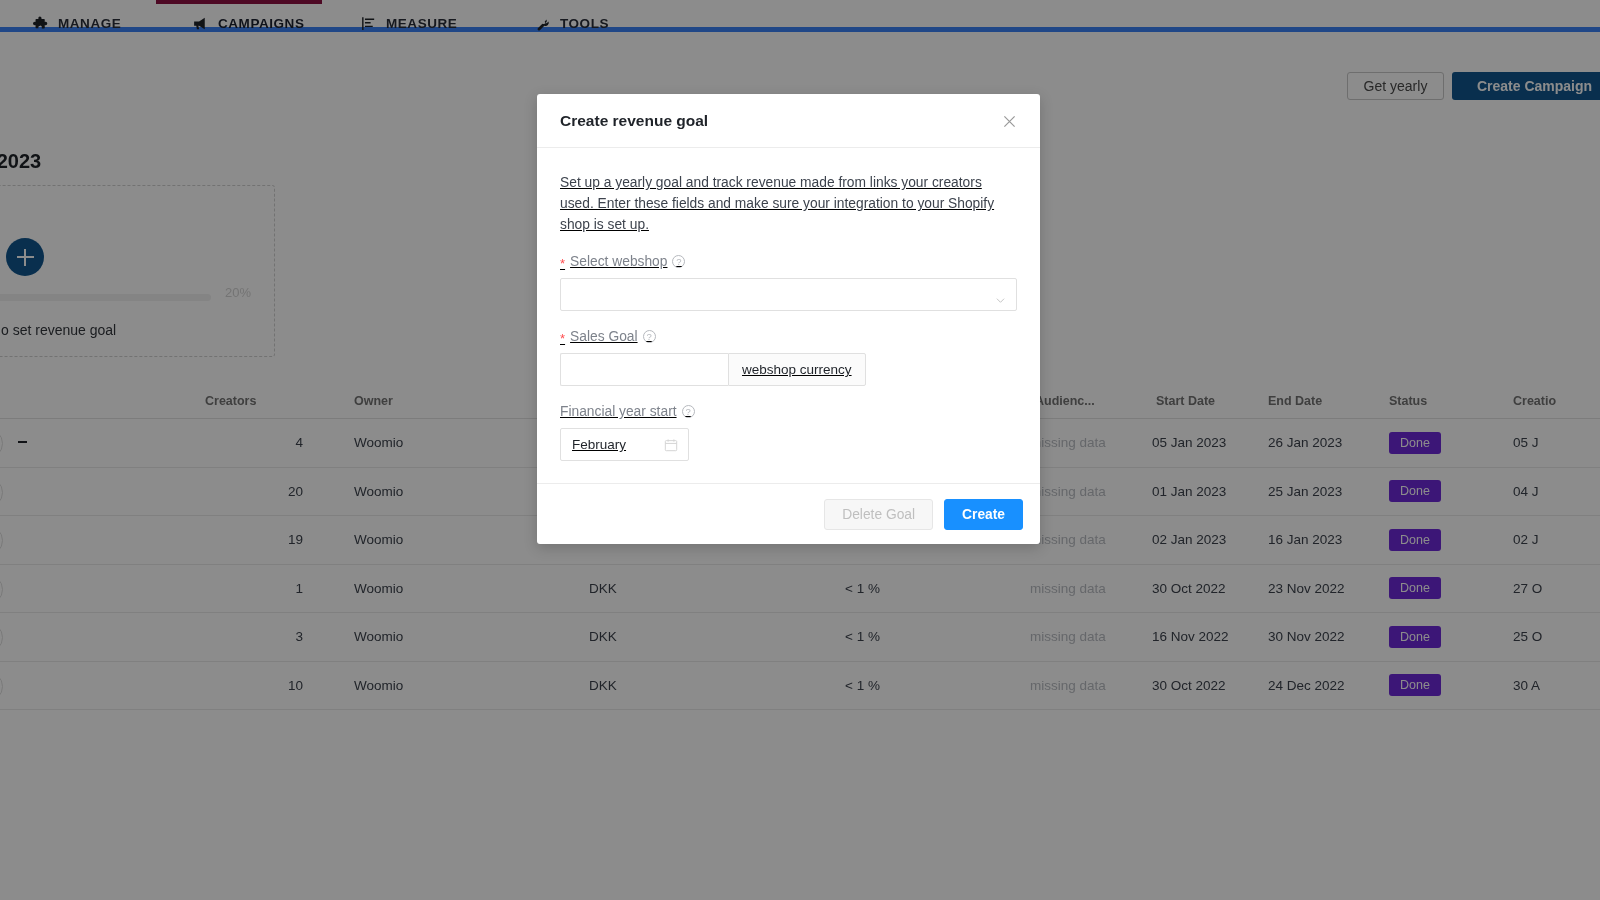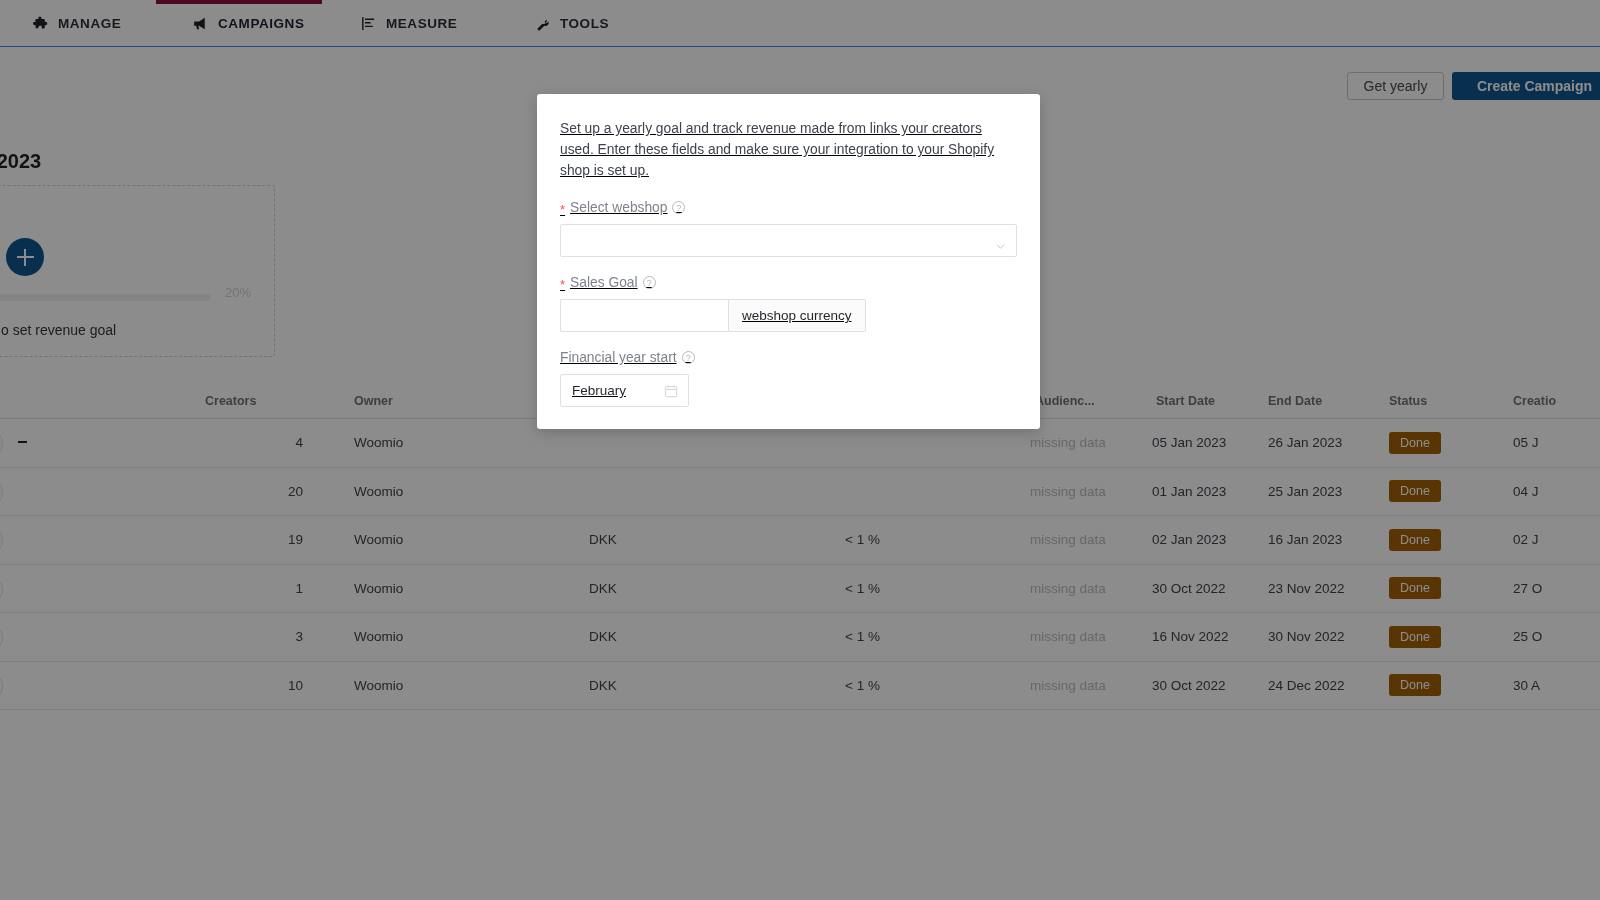--- a/index.html
+++ b/index.html
@@ -18,23 +18,23 @@
 
   
   #page {
     position: absolute; inset: 0;
     background: #ffffff;
   }
 
   
   #topnav {
     position: absolute; top: 0; left: 0;
-    width: 1600px; height: 47px;
-    background: #ffffff;
-    border-bottom: 1px solid #3b82f6;
+    width: 1600px; height: 32px;
+    background: #ffffff;
+    border-bottom: 5px solid #3b82f6;
   }
   .nav-item {
     position: absolute;
     top: 0; height: 47px;
     display: flex; align-items: center; gap: 9px;
     padding: 0 4px;
     font-size: 13.5px;
     letter-spacing: 0.55px;
     color: #2b2f3a;
     font-weight: 600;
@@ -154,21 +154,21 @@
     background: #ffffff;
   }
   .dash-mark {
     position: absolute;
     left: 18px; top: 22px;
     width: 9px; height: 2.3px;
     background: #1f2329;
   }
   .status-badge {
     display: inline-flex; align-items: center; justify-content: center;
-    background: #a16207;
+    background: #6d28d9;
     color: #ffffff;
     font-size: 12.5px;
     padding: 4px 11px;
     border-radius: 3px;
     cursor: pointer;
   }
 
   
   #overlay {
     position: absolute; inset: 0;
@@ -479,20 +479,28 @@
         </div>
         <div class="cell" style="left:1513px;">30 A</div>
       </div>
     </div>
   </div>
 
   <div id="overlay"></div>
 
   <div id="modal">
 
+    <div id="modal-header">
+      <div id="modal-title">Create revenue goal</div>
+      <div id="modal-close">
+        <svg viewBox="0 0 14 14" width="13" height="13">
+          <path d="M1.5 1.5 L12.5 12.5 M12.5 1.5 L1.5 12.5" stroke="#9a9a9a" stroke-width="1.3" fill="none"></path>
+        </svg>
+      </div>
+    </div>
 
     <div id="modal-body">
 
       <p id="modal-desc">Set up a yearly goal and track revenue made from links your creators used. Enter these fields and make sure your integration to your Shopify shop is set up.</p>
 
       <div class="form-group">
         <div class="field-label">
           <span class="req-star">*</span>
           <span>Select webshop</span>
           <span class="help-ico">?</span>
@@ -530,15 +538,23 @@
               <rect x="1.5" y="3" width="13" height="11.5" rx="1" stroke="#d3d3d3" stroke-width="1.1" fill="none"></rect>
               <path d="M1.5 6.2 H14.5" stroke="#d3d3d3" stroke-width="1.1" fill="none"></path>
               <path d="M4.7 1.6 V4.2 M11.3 1.6 V4.2" stroke="#d3d3d3" stroke-width="1.1" fill="none"></path>
             </svg>
           </span>
         </div>
       </div>
 
     </div>
 
+    <div id="modal-footer">
+      <div class="mbtn disabled">
+        <span>Delete Goal</span>
+      </div>
+      <div class="mbtn accent">
+        <span>Create</span>
+      </div>
+    </div>
 
   </div>
 </div>
 
 </body></html>

